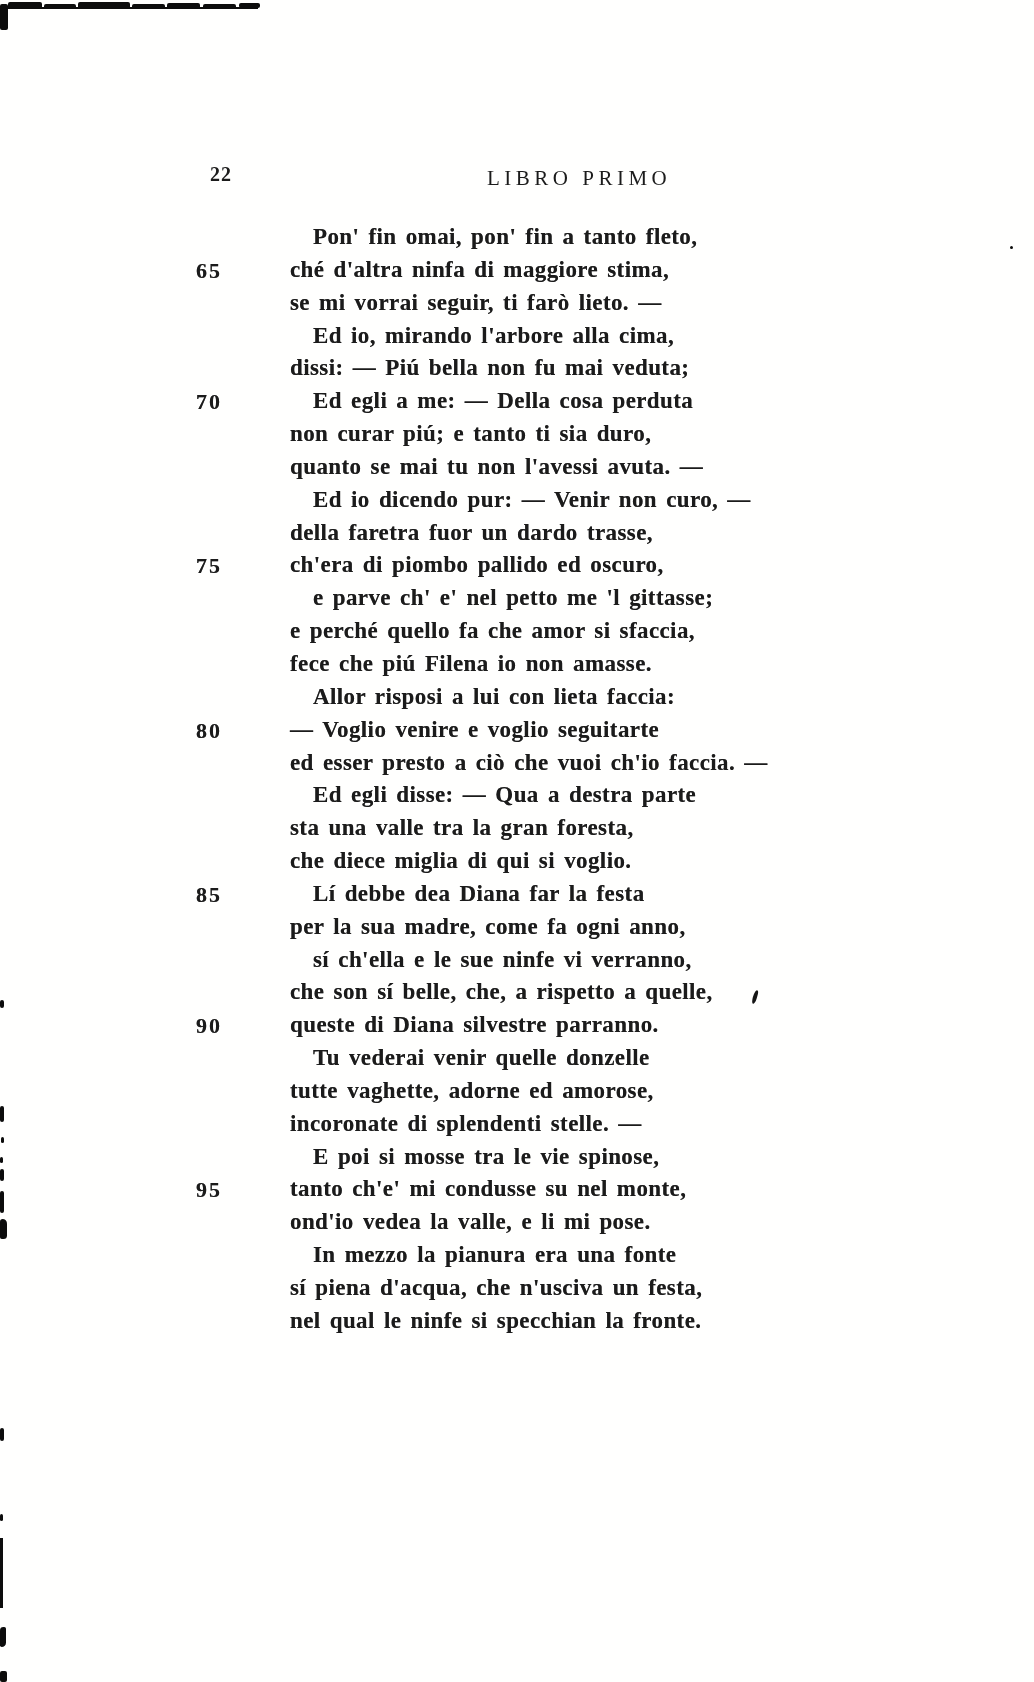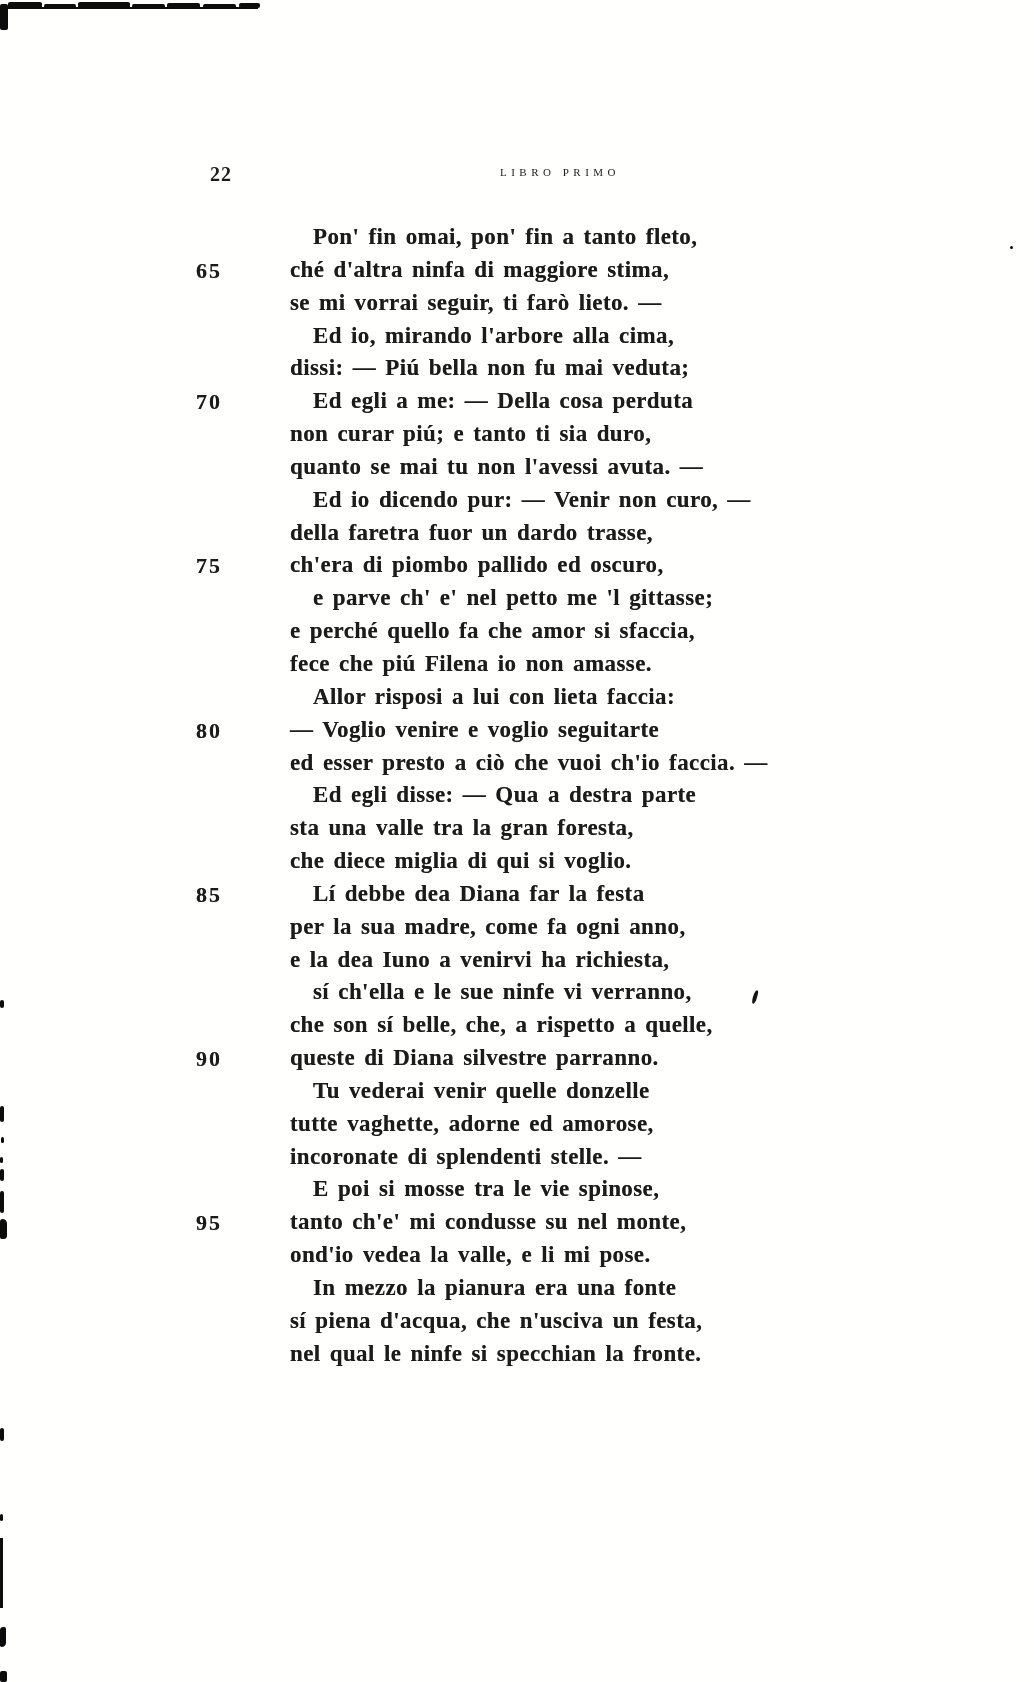--- a/index.html
+++ b/index.html
@@ -10,21 +10,21 @@
     color:#1b1b1b;
   }
   .page{position:absolute;inset:0;background:#fffffe;}
   
   .page-number{
     position:absolute;left:196px;top:163px;
     font-size:20px;font-weight:bold;letter-spacing:1px;margin-left:14px;
   }
   .running-title{
     position:absolute;left:487px;top:166px;width:146px;
-    font-size:11px;letter-spacing:4.5px;white-space:nowrap;
+    font-size:21px;letter-spacing:4.5px;white-space:nowrap;
     text-align:center;
   }
   
   .poem{
     position:absolute;left:0;top:221px;width:1034px;
     font-size:23px;line-height:32.85px;
     letter-spacing:0.4px;word-spacing:3px;
     text-shadow:0 0 0.5px rgba(10,10,10,.55);
   }
   .verse-line{position:relative;height:32.85px;padding-left:290px;white-space:nowrap;font-weight:bold;}
@@ -131,24 +131,20 @@
       <span class="verse-num"></span>
       <span class="verse-text">che diece miglia di qui si voglio.</span>
     </div>
       <div class="verse-line indent">
       <span class="verse-num">85</span>
       <span class="verse-text">Lí debbe dea Diana far la festa</span>
     </div>
       <div class="verse-line">
       <span class="verse-num"></span>
       <span class="verse-text">per la sua madre, come fa ogni anno,</span>
-    </div>
-      <div class="verse-line">
-      <span class="verse-num"></span>
-      <span class="verse-text">e la dea Iuno a venirvi ha richiesta,</span>
     </div>
       <div class="verse-line indent">
       <span class="verse-num"></span>
       <span class="verse-text">sí ch'ella e le sue ninfe vi verranno,</span>
     </div>
       <div class="verse-line">
       <span class="verse-num"></span>
       <span class="verse-text">che son sí belle, che, a rispetto a quelle,</span>
     </div>
       <div class="verse-line">

